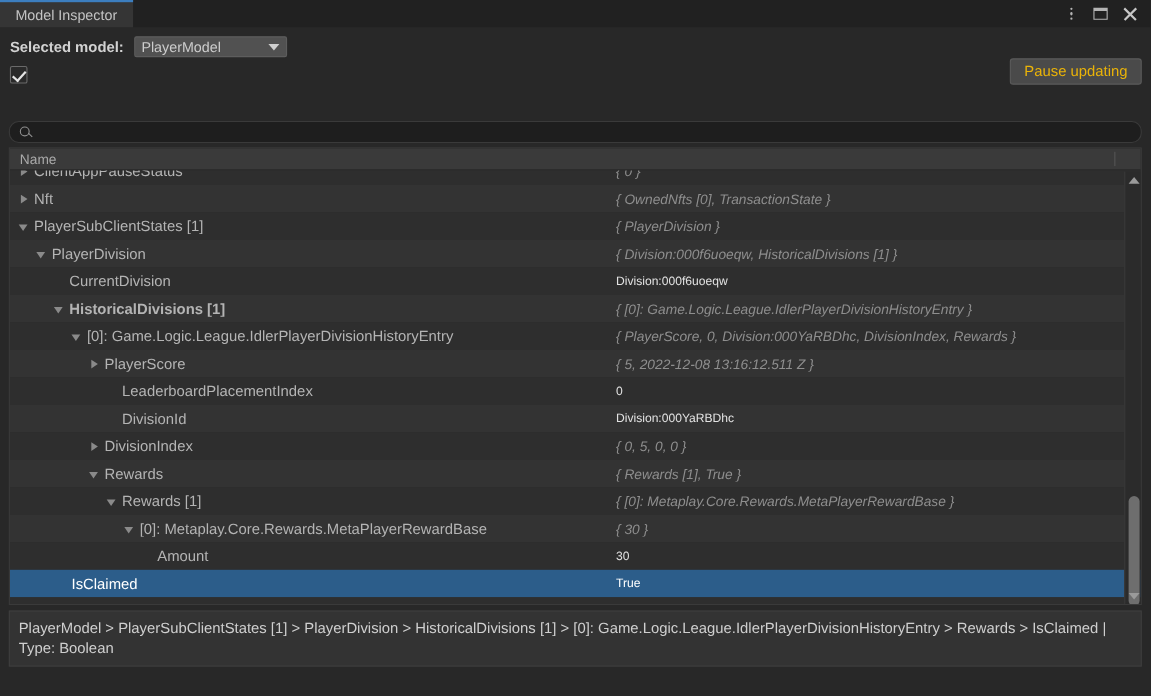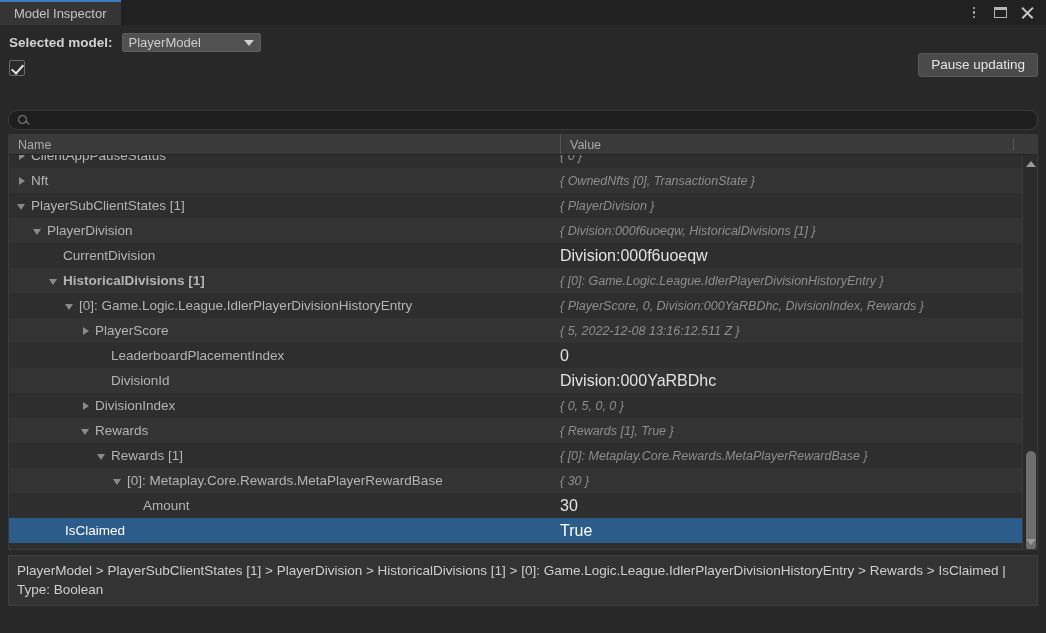--- a/index.html
+++ b/index.html
@@ -102,21 +102,21 @@
     border-width: 0 2px 2px 0;
     transform: rotate(42deg);
   }
 
   .pause-btn {
     position: absolute;
     right: 8px; top: 28px;
     background: #4a4a4a;
     border: 1px solid #5a5a5a;
     border-radius: 3px;
-    color: #e5e5e5;
+    color: #eab308;
     font-size: 13.5px;
     padding: 3px 12px 4px 12px;
   }
 
   
   .search-wrap { padding: 0 8px 4px 8px; background: #282828; }
   .search {
     height: 20px;
     background: #1e1e1e;
     border: 1px solid #3a3a3a;
@@ -186,21 +186,21 @@
 
   .cell-name {
     width: 551px;
     display: flex; align-items: center;
     font-size: 13.5px; color: #b4b4b4;
     white-space: nowrap; overflow: hidden;
     flex: none;
   }
   .cell-value {
     flex: 1;
-    font-size: 16px;
+    font-size: 11px;
     white-space: nowrap; overflow: hidden;
     padding-right: 6px;
   }
   .cell-value.summary { color: #8e8e8e; font-style: italic; font-size: 12.5px; }
   .cell-value.leaf    { color: #e2e2e2; }
   .tr.selected .cell-name,
   .tr.selected .cell-value { color: #ffffff; font-style: normal; }
 
   .twisty {
     width: 14px; height: 14px; flex: none;
@@ -309,21 +309,20 @@
 <div class="search-wrap">
   <div class="search">
     <span class="mag"></span>
     <input type="text" placeholder="" style="">
   </div>
 </div>
 
 <div class="table">
   <div class="thead">
     <div class="th name">Name</div>
-    <div class="th value">Value</div>
     <div class="th-right-sep"></div>
   </div>
   <div class="tbody" id="tree-body">
       <div class="tr odd" style="margin-top: -12px;">
         <div class="cell-name" style="padding-left: 6px;">
           <span class="twisty right"></span>
           <span>ClientAppPauseStatus</span>
         </div>
         <div class="cell-value summary">{ 0 }</div>
       </div>

